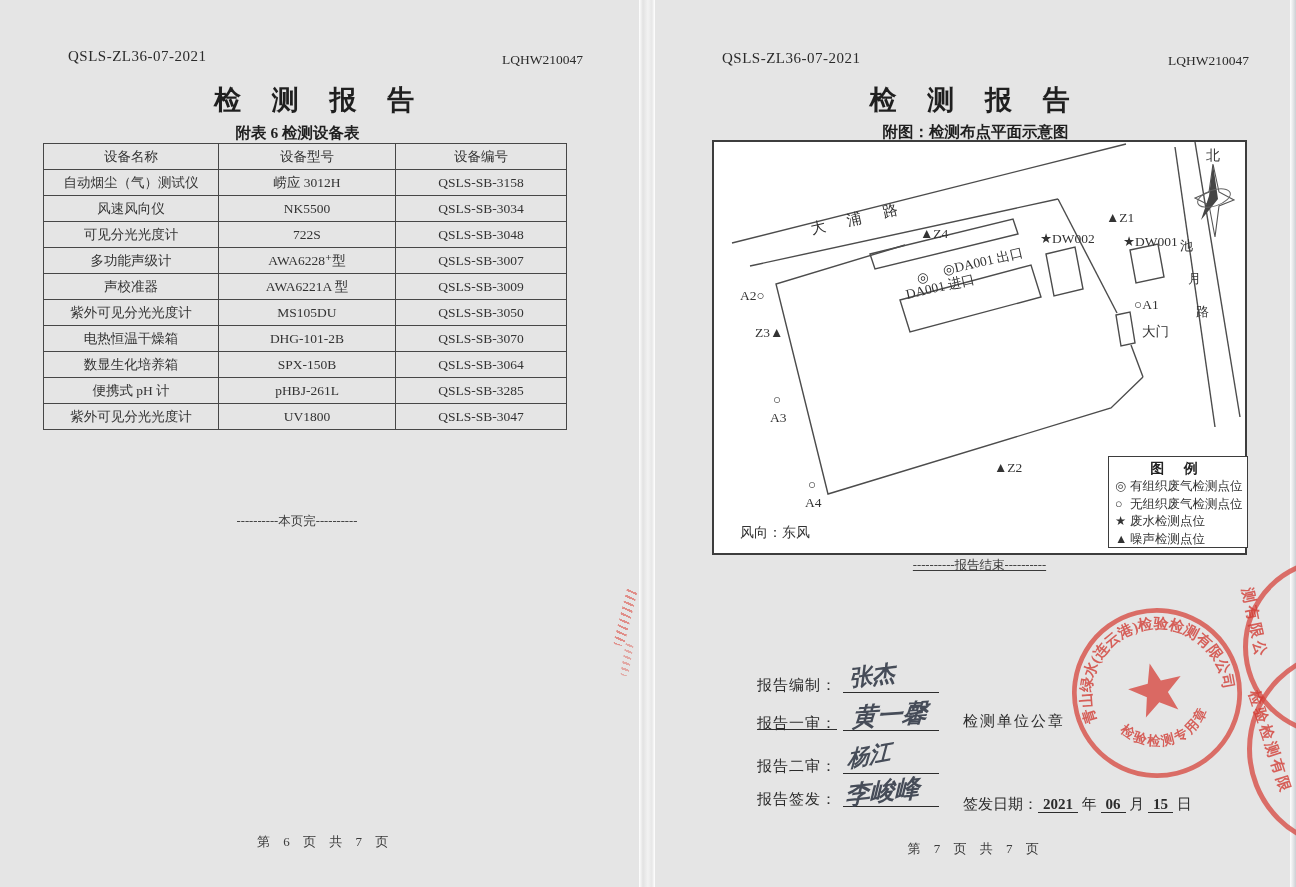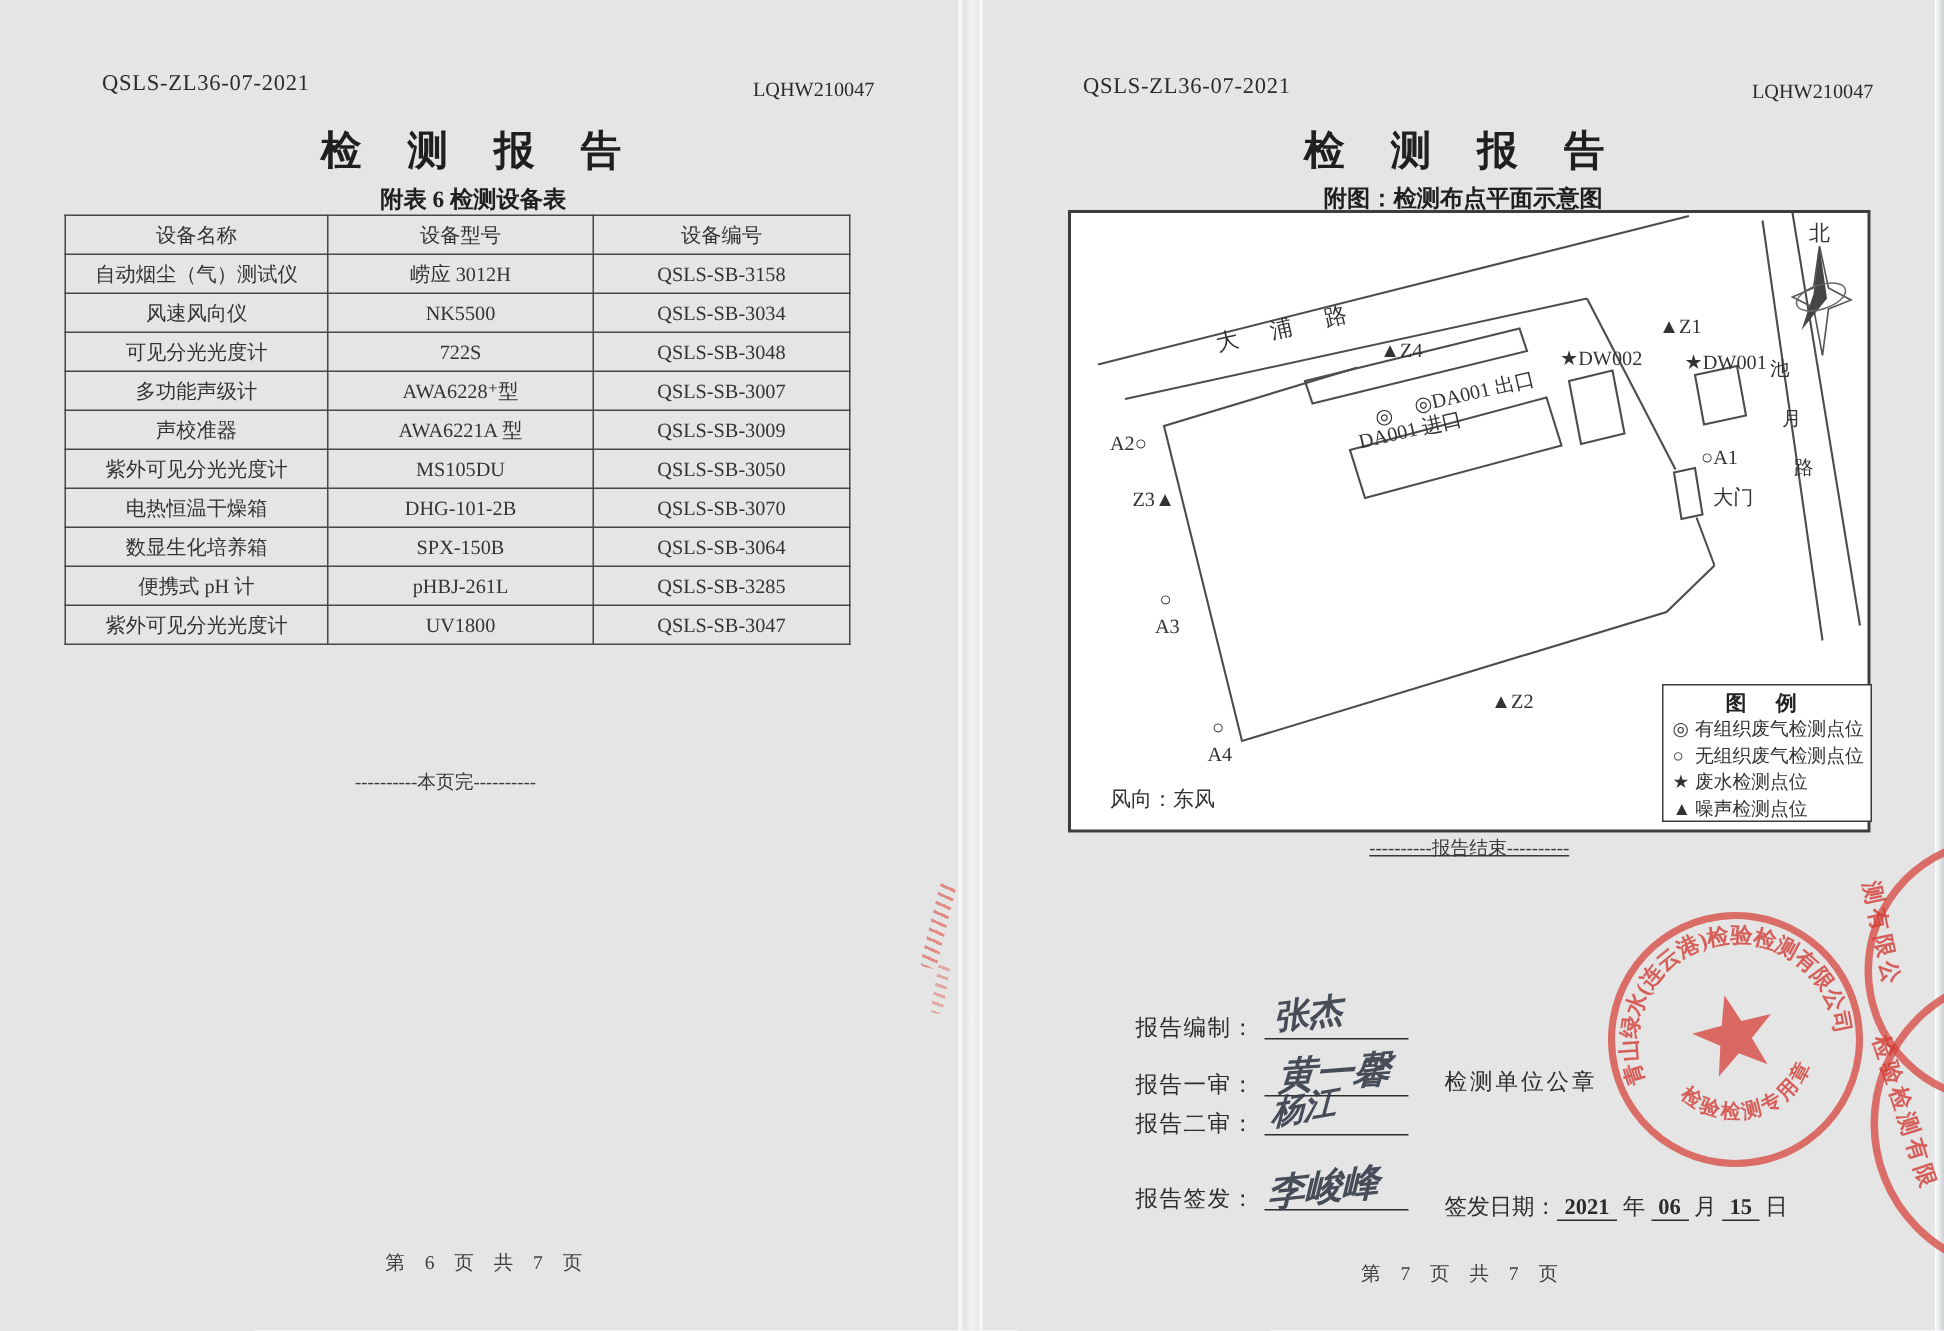--- a/index.html
+++ b/index.html
@@ -79,21 +79,21 @@
 </style>
 </head>
 <body>
 
 <div id="screen">
 
   <div>
     <div class="abs doc-code" style="left:68px;top:48px;">QSLS-ZL36-07-2021</div>
     <div class="abs report-no" style="left:502px;top:52px;">LQHW210047</div>
     <div class="abs doc-title" style="left:0;top:82px;width:640px;text-align:center;">检 测 报 告</div>
-    <div class="abs doc-subtitle" style="left:0;top:123px;width:595px;text-align:center;margin-left:18px;">附表 6  检测设备表</div>
+    <div class="abs doc-subtitle" style="left:0;top:123px;width:595px;text-align:center;">附表 6  检测设备表</div>
 
     <table class="abs" id="equipment-table">
       <thead>
           <tr>
             <th>设备名称</th>
             <th>设备型号</th>
             <th>设备编号</th>
           </tr>
         </thead>
       <tbody>
@@ -227,22 +227,22 @@
             <div class="legend-row"><span class="legend-sym">▲</span><span>噪声检测点位</span></div>
           </div>
       </div>
       <div class="abs" id="wind-note">风向：东风</div>
     </div>
 
     <div class="abs dash-note" style="left:712px;top:557px;width:535px;text-align:center;text-decoration:underline;">----------报告结束----------</div>
 
     <div class="abs" id="signature-block" style="left:757px;top:676px;width:240px;height:160px;">
         <div class="sig-row" style="top: 0px;"><span class="sig-label">报告编制：</span><span class="sig-line"><span class="sig-name">张杰</span></span></div>
-        <div class="sig-row" style="top: 38px;"><span class="sig-label">报告一审：</span><span class="sig-line"><span class="sig-name">黄一馨</span></span></div>
-        <div class="sig-row" style="top: 64px;"><span class="sig-label">报告二审：</span><span class="sig-line"><span class="sig-name">杨江</span></span></div>
+        <div class="sig-row" style="top: 38px; text-decoration: underline;"><span class="sig-label">报告一审：</span><span class="sig-line"><span class="sig-name">黄一馨</span></span></div>
+        <div class="sig-row" style="top: 81px;"><span class="sig-label">报告二审：</span><span class="sig-line"><span class="sig-name">杨江</span></span></div>
         <div class="sig-row" style="top: 114px;"><span class="sig-label">报告签发：</span><span class="sig-line"><span class="sig-name">李峻峰</span></span></div>
       </div>
 
     <div class="abs" id="seal-caption">检测单位公章</div>
 
     <div class="abs" id="issue-date">
       <span>签发日期：</span><span class="date-ul">2021</span> <span>年</span> <span class="date-ul">06</span> <span>月</span> <span class="date-ul">15</span> <span>日</span>
     </div>
 
     <svg class="abs" id="stamp-svg" width="190" height="190" viewBox="0 0 200 200">

